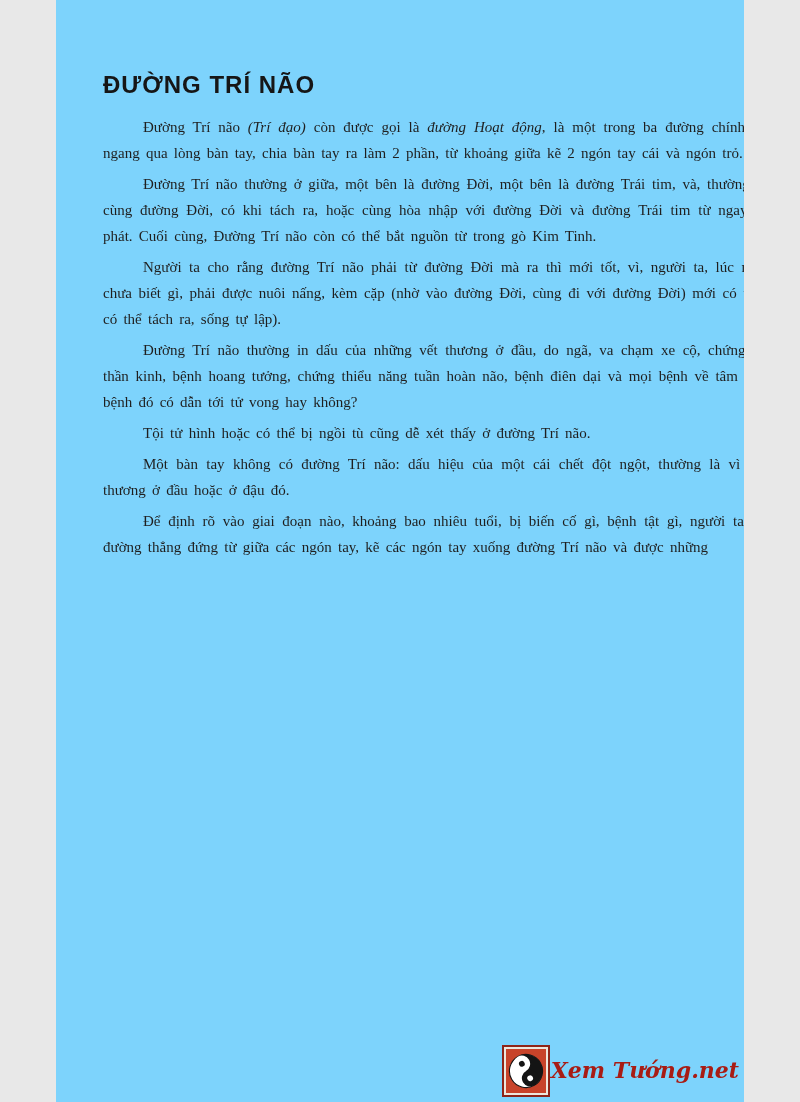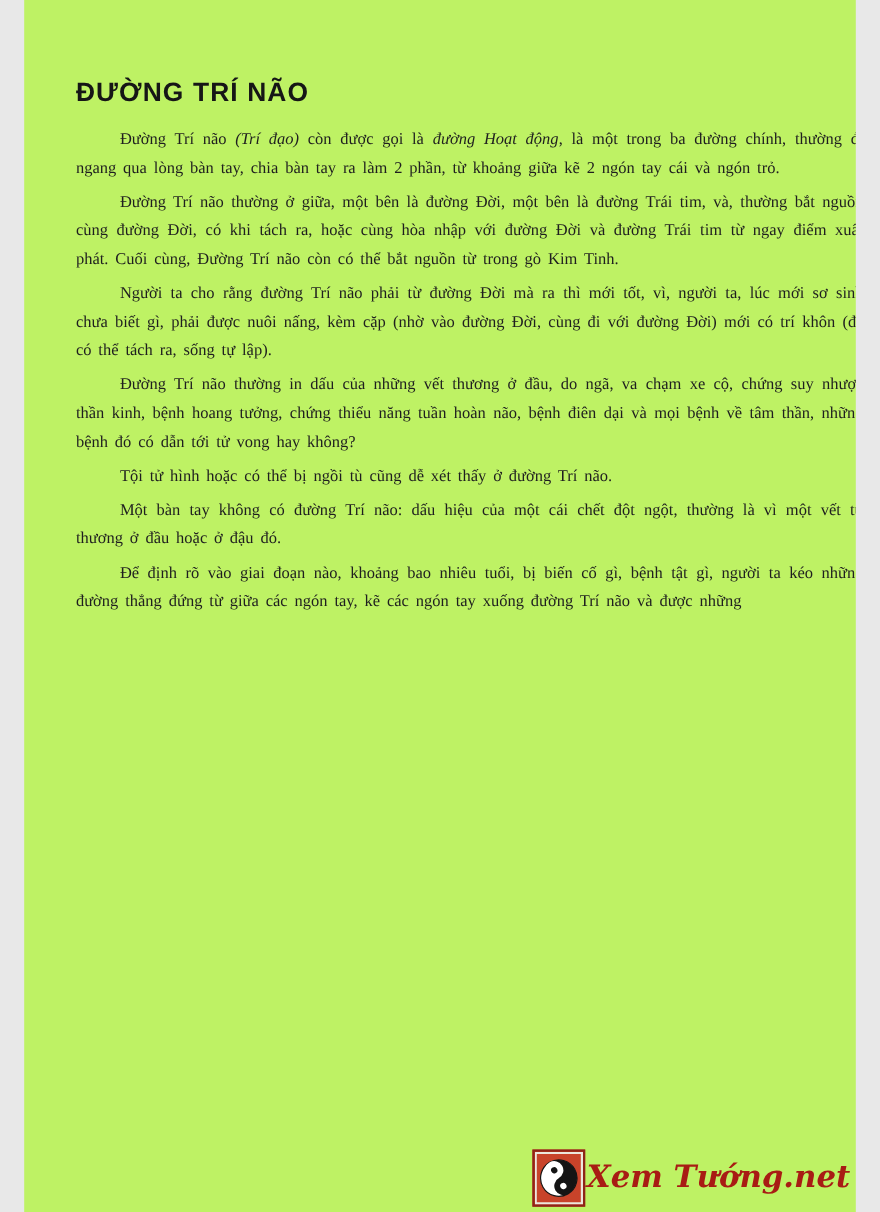--- a/index.html
+++ b/index.html
@@ -1,24 +1,25 @@
 <!DOCTYPE html>
 <html lang="vi"><head>
 <meta charset="utf-8">
 <style>
   html, body { margin: 0; padding: 0; background: #e8e8e8; }
   .page {
     position: relative;
-    width: 756px;
+    width: 668px;
     height: 1102px;
     margin: 0 auto;
-    background: #bef264;
+    background: #7dd3fc;
     overflow: hidden;
     font-family: "Liberation Serif", serif;
     color: #1f1f1f;
+    padding-left: 20px;
   }
   .content {
     position: absolute;
     left: 47px;
     top: 72px;
     width: 716px;
   }
   .doc-title {
     font-family: "Liberation Sans", sans-serif;
     font-weight: 700;
@@ -61,21 +62,21 @@
     border: 2px solid #8e2418;
     box-shadow: inset 0 0 0 2px #ece7dd;
     display: grid;
     place-items: center;
     flex: 0 0 auto;
   }
   .wm-text {
     font-family: "DejaVu Serif", serif;
     font-style: italic;
     font-weight: 700;
-    font-size: 28px;
+    font-size: 22px;
     line-height: 1;
     color: #a81c14;
     white-space: nowrap;
     transform: translateY(-1px);
   }
 </style>
 </head>
 <body>
 
 <div class="page">

